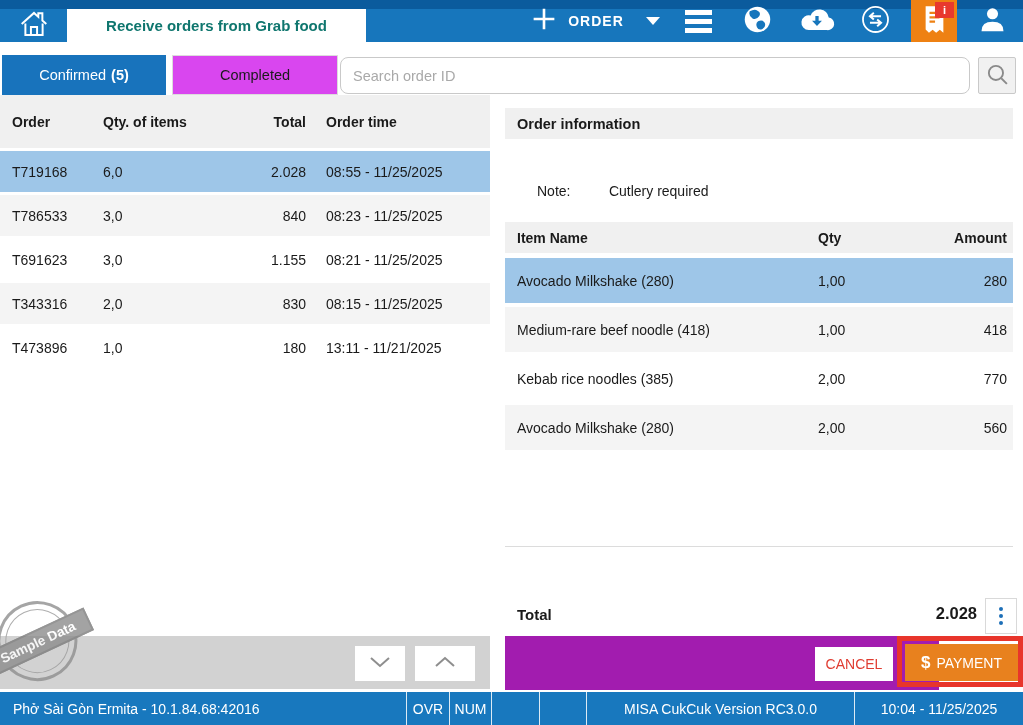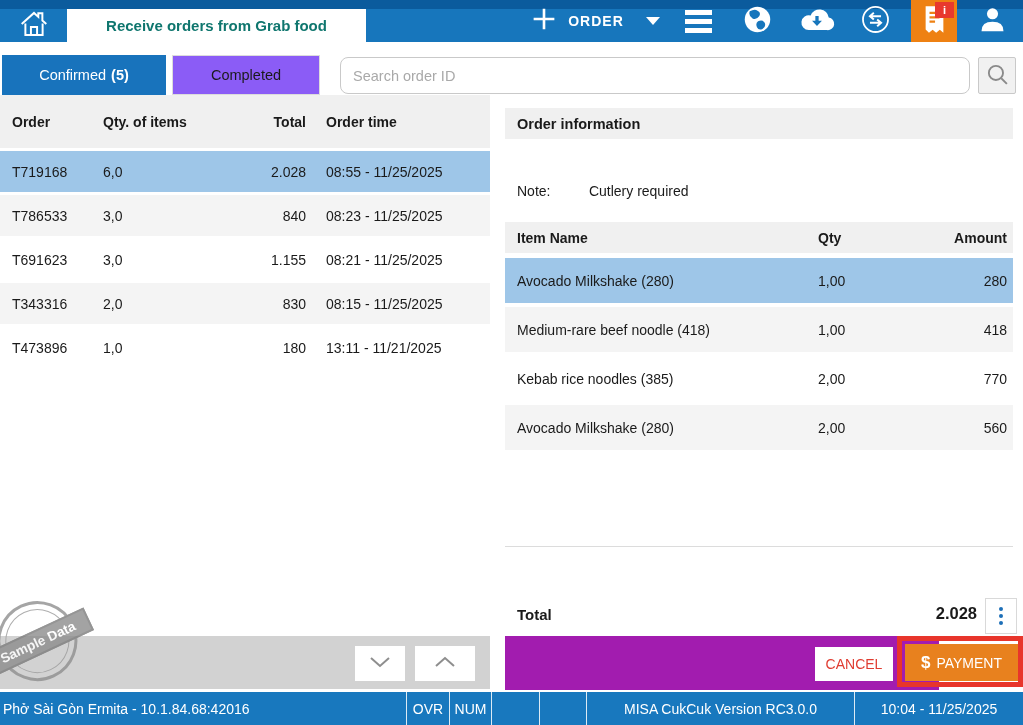--- a/index.html
+++ b/index.html
@@ -29,21 +29,21 @@
   .notif-badge { position:absolute; top:2px; right:3px; min-width:19px; height:16px; background:#e8392e;
                  color:#fff; font-size:11px; font-weight:bold; display:flex; align-items:center; justify-content:center; }
   .user-btn  { left:972px; width:40px; }
 
   
   .subbar { position:absolute; left:0; top:50px; width:1023px; height:53px; background:#fff; }
   .tab { position:absolute; top:5px; height:40px; display:flex; align-items:center; justify-content:center;
          font-size:14.5px; cursor:pointer; }
   .tab.active { left:2px; width:164px; background:#1873bc; color:#fff; }
   .tab.active b { margin-left:5px; }
-  .tab.idle { left:172px; width:148px; background:#8b5cf6; border:1px solid #dcdcdc; color:#1a1a1a;align-items:center; }
+  .tab.idle { left:172px; width:166px; background:#d946ef; border:1px solid #dcdcdc; color:#1a1a1a;align-items:center; }
   .search-box { position:absolute; left:340px; top:7px; width:630px; height:37px; border:1px solid #c9c9c9;
                 border-radius:8px; font-size:14.5px; padding:0 12px; color:#333; outline:none;
                 font-family:"Liberation Sans","DejaVu Sans",sans-serif; }
   .search-box::placeholder { color:#a9a9a9; }
   .search-btn { position:absolute; left:978px; top:7px; width:38px; height:37px; background:#f1f1f1;
                 border:1px solid #c9c9c9; border-radius:2px; display:flex; align-items:center; justify-content:center; cursor:pointer; }
 
   
   .left-panel { position:absolute; left:0; top:95px; width:490px; height:595px; background:#fff; }
   .ogrid { display:grid; grid-template-columns:103px 85px 132px 1fr; align-items:center; }
@@ -71,21 +71,21 @@
                   border:2px solid #7b7b7b; display:flex; align-items:center; justify-content:center;
                   color:#fff; font-weight:bold; font-size:13.5px; }
 
   
   .right-panel { position:absolute; left:505px; top:95px; width:518px; height:595px; background:#fff; }
   .info-strip { position:absolute; left:0; top:13px; width:508px; height:31px; background:#f0f0f0;
                 display:flex; align-items:center; padding-left:12px; font-weight:bold; font-size:14.5px; color:#1a1a1a; }
   .id-line { position:absolute; left:12px; top:55px; font-size:14.5px; color:#1a1a1a; }
   .id-line .oid { color:#00a14e; font-weight:bold; margin-right:5px; }
   .note-line { position:absolute; left:12px; top:88px; font-size:14px; color:#1a1a1a; }
-  .note-line .nlabel { display:inline-block; width:68px; }
+  .note-line .nlabel { display:inline-block; width:68px;margin-left:20px; }
 
   .items-area { position:absolute; left:0; top:127px; width:508px; height:325px; border-bottom:1px solid #dcdcdc; }
   .igrid { display:grid; grid-template-columns:313px 120px 1fr; align-items:center; }
   .ihead { height:31px; background:#f0f0f0; font-weight:bold; font-size:14px; color:#1a1a1a; margin-bottom:5px; }
   .irow { height:45px; margin-bottom:4px; font-size:14px; color:#1a1a1a; background:#fff; }
   .irow.alt { background:#f4f4f4; }
   .irow.sel { background:#9ec6e8; }
   .c-name { padding-left:12px; }
   .c-iqty { }
   .c-amount { text-align:right; padding-right:6px; }
@@ -106,21 +106,21 @@
                  display:flex; align-items:center; justify-content:center; gap:6px; }
   .payment-btn .dollar { font-size:17px; font-weight:bold; }
   .highlight-box { position:absolute; left:392px; top:0; width:126px; height:51px;
                    border:5px solid #e8352b; pointer-events:none; z-index:6; }
 
   
   .statusbar { position:absolute; left:0; top:692px; width:1023px; height:33px; background:#1878be;
                display:flex; color:#fff; font-size:14px; }
   .sb-cell { display:flex; align-items:center; justify-content:center; height:100%;
              border-right:1px solid rgba(255,255,255,.85); }
-  .sb-store { width:407px; justify-content:flex-start; padding-left:3px; }
+  .sb-store { width:407px; justify-content:flex-start; padding-left:13px; }
   .sb-ovr { width:43px; } .sb-num { width:42px; }
   .sb-e1 { width:48px; } .sb-e2 { width:47px; }
   .sb-version { width:268px; }
   .sb-time { flex:1; border-right:none; }
 </style>
 </head>
 <body>
 
 <div id="app">
 

